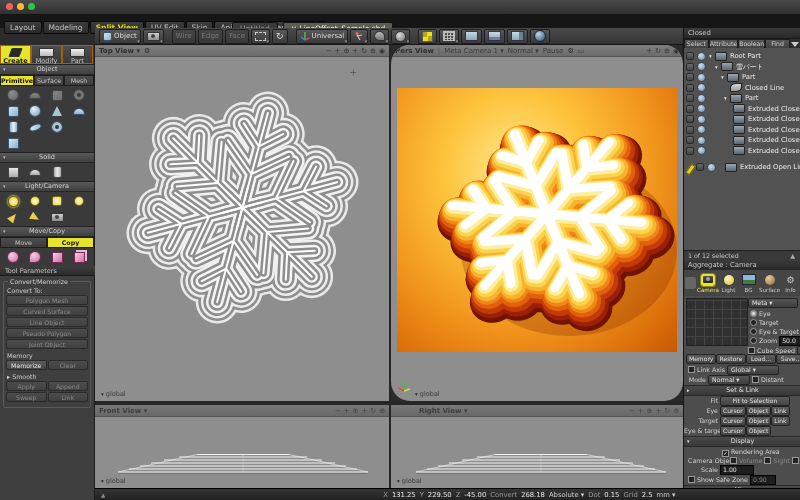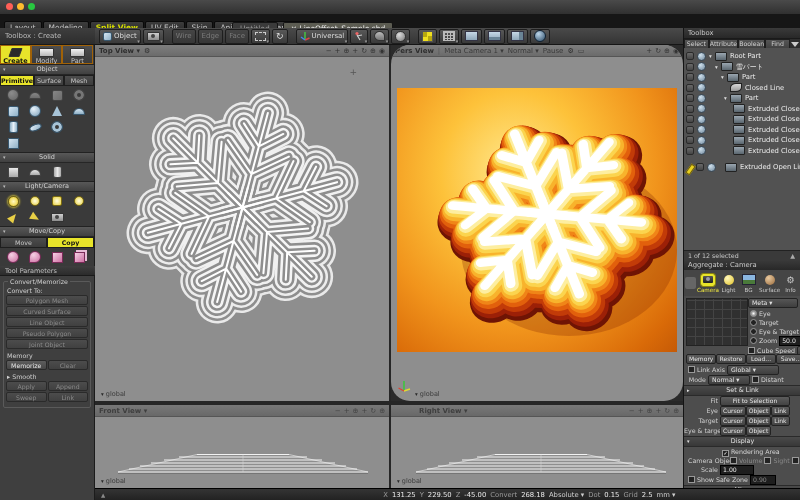--- a/index.html
+++ b/index.html
@@ -162,21 +162,20 @@
   <div id="modebar" class="abs">
     <span class="abs" style="left:4px;top:1px;">
       <span class="mtab">Layout</span><span class="mtab">Modeling</span><span class="mtab active">Split View</span><span class="mtab">UV Edit</span><span class="mtab">Skin</span><span class="mtab">Animation</span><span class="mtab">Rendering</span><span class="mtab" style="padding:1px 2px;">▾</span>
     </span>
     <span class="abs" style="left:232px;top:2px;">
       <span class="dtab inactive">Untitled</span>
       <span class="dtab active"><span>×</span> <span>LineOffset_Sample.shd</span></span>
     </span>
   </div>
 
-  <div id="toolbox-hdr" class="abs">Toolbox : Create</div>
 
   <div id="toolbar" class="abs">
     <span class="tbtn">
         <span class="shp-sq" style="width:7px;height:7px;"></span>
         <span>Object</span>
         <span class="cnr">▾</span>
       </span>
     <span class="tbtn">
         <span class="shp-cam"></span>
         <span class="cnr">▾</span>
@@ -557,21 +556,21 @@
         <span>⊕</span>
       </span>
     </div>
     <div class="glb"><span class="t">▾</span> <span>global</span></div>
   </div>
 
   <div class="abs divider-v"></div>
   <div class="abs divider-h"></div>
 
   <div id="rpanel" class="abs">
-    <div class="phdr">Toolbox</div>
+    <div class="phdr">Closed</div>
     <div class="ptabs">
       <div class="ptab">Select</div>
       <div class="ptab">Attribute</div>
       <div class="ptab">Boolean</div>
       <div class="ptab">Find</div>
       <div class="funnel">
           <i></i>
         </div>
     </div>
     <div id="tree">

